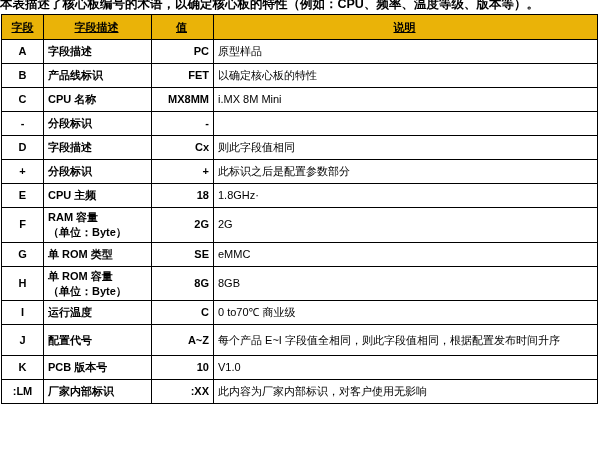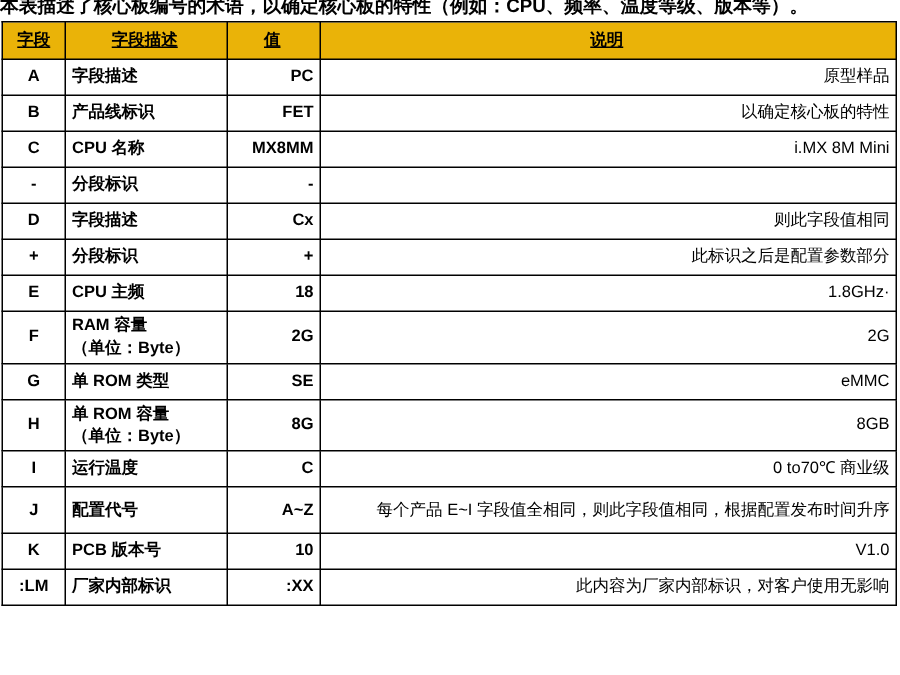--- a/index.html
+++ b/index.html
@@ -46,21 +46,21 @@
   table.spec td {
     border: 1px solid #000000;
     padding: 2px 4px;
     vertical-align: middle;
     line-height: 1.35;
     word-break: break-all;
   }
   .c-field   { width: 42px;  text-align: center; font-weight: bold; }
   .c-desc    { width: 108px; text-align: left; font-weight: bold; padding-left: 8px; margin-left: 40px;}
   .c-val     { width: 62px;  text-align: right; font-weight: bold; padding-left: 6px;}
-  .c-note    { width: auto;  text-align: right; padding-left: 6px; }
+  .c-note    { width: auto;  text-align: left; padding-left: 6px; }
   .hdr td {
     font-weight: bold;
     text-align: center;
     background: #eab308;
     height: 20px;
     padding: 1px 2px;
     text-decoration: underline;
   }
   .hdr .c-desc, .hdr .c-val, .hdr .c-note { text-align: center; padding-left: 2px; }
   .row-tall td { height: 26px; }

